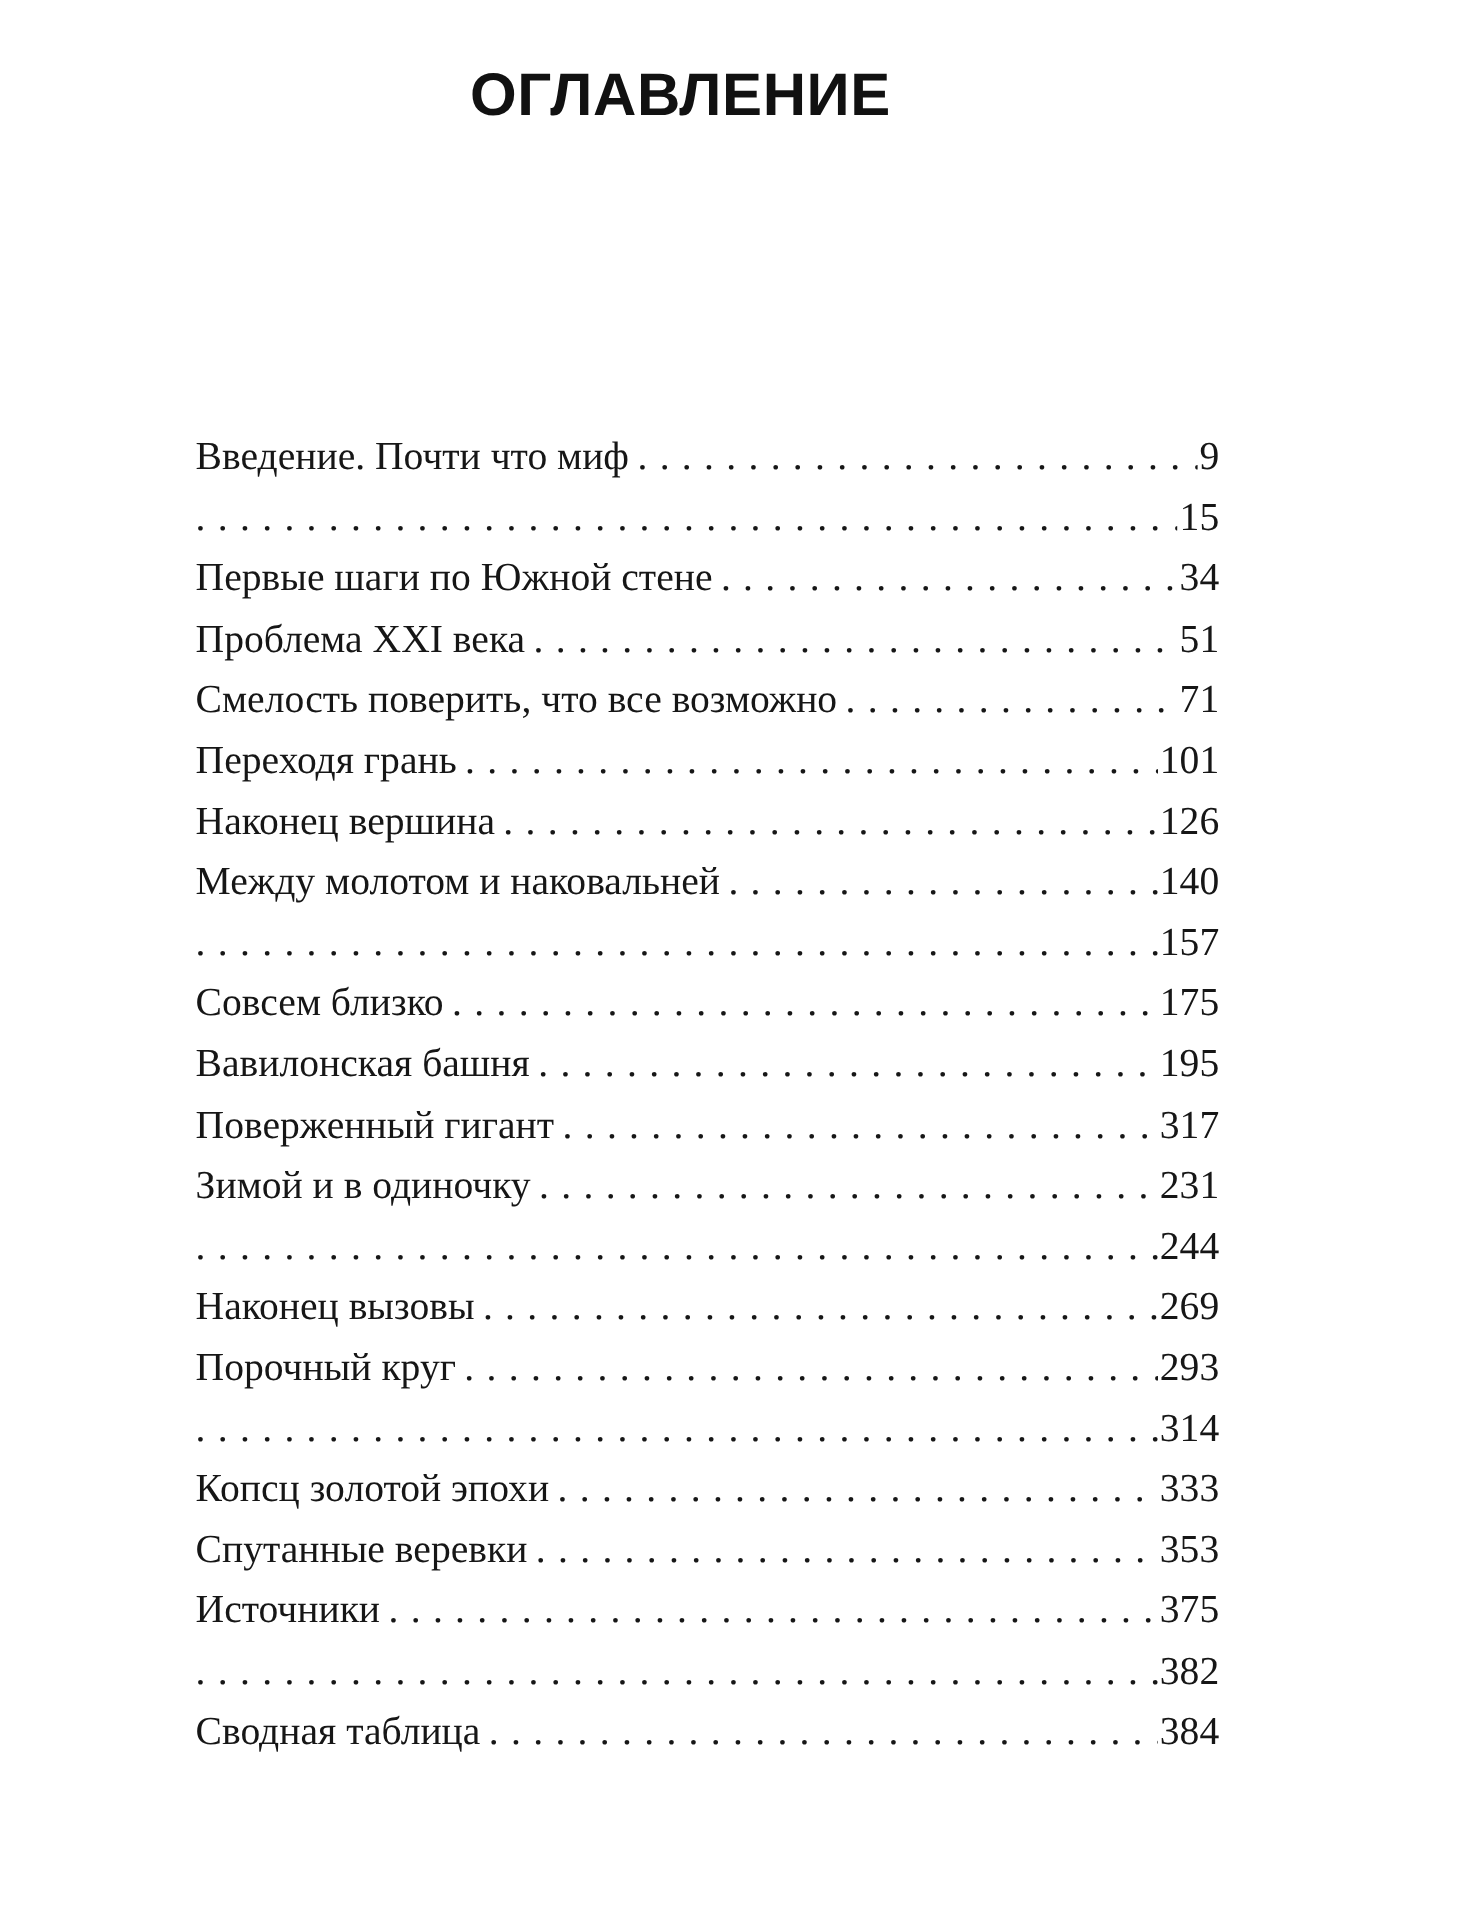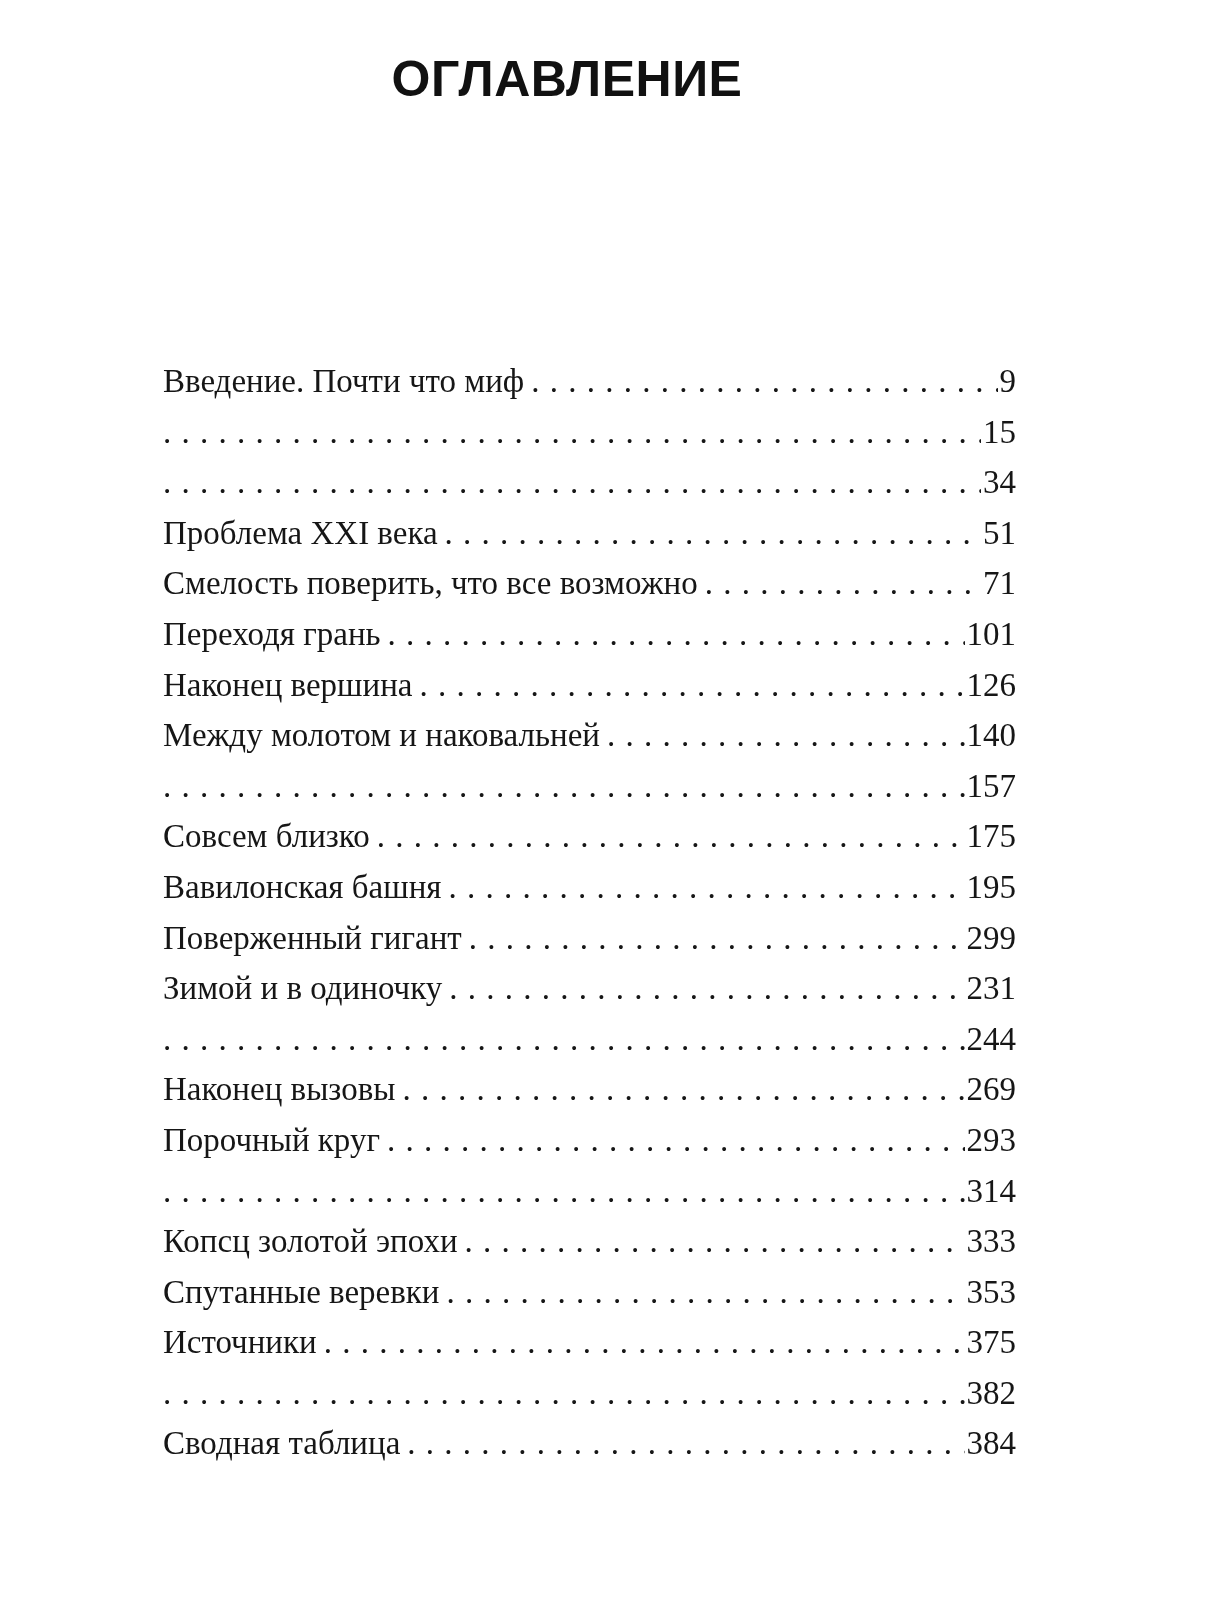--- a/index.html
+++ b/index.html
@@ -79,20 +79,21 @@
     <span class="leader">.&nbsp;.&nbsp;.&nbsp;.&nbsp;.&nbsp;.&nbsp;.&nbsp;.&nbsp;.&nbsp;.&nbsp;.&nbsp;.&nbsp;.&nbsp;.&nbsp;.&nbsp;.&nbsp;.&nbsp;.&nbsp;.&nbsp;.&nbsp;.&nbsp;.&nbsp;.&nbsp;.&nbsp;.&nbsp;.&nbsp;.&nbsp;.&nbsp;.&nbsp;.&nbsp;.&nbsp;.&nbsp;.&nbsp;.&nbsp;.&nbsp;.&nbsp;.&nbsp;.&nbsp;.&nbsp;.&nbsp;.&nbsp;.&nbsp;.&nbsp;.&nbsp;.&nbsp;.&nbsp;.&nbsp;.&nbsp;.&nbsp;.&nbsp;.&nbsp;.&nbsp;.&nbsp;.&nbsp;.&nbsp;.&nbsp;.&nbsp;.&nbsp;.&nbsp;.&nbsp;.&nbsp;.&nbsp;.&nbsp;.&nbsp;.&nbsp;.&nbsp;.&nbsp;.&nbsp;.&nbsp;.&nbsp;.&nbsp;.&nbsp;.&nbsp;.&nbsp;.&nbsp;.&nbsp;.&nbsp;.&nbsp;.&nbsp;.&nbsp;</span>
     <span class="pagenum">9</span>
   </div>
 
   <div class="toc-row">
     <span class="leader">.&nbsp;.&nbsp;.&nbsp;.&nbsp;.&nbsp;.&nbsp;.&nbsp;.&nbsp;.&nbsp;.&nbsp;.&nbsp;.&nbsp;.&nbsp;.&nbsp;.&nbsp;.&nbsp;.&nbsp;.&nbsp;.&nbsp;.&nbsp;.&nbsp;.&nbsp;.&nbsp;.&nbsp;.&nbsp;.&nbsp;.&nbsp;.&nbsp;.&nbsp;.&nbsp;.&nbsp;.&nbsp;.&nbsp;.&nbsp;.&nbsp;.&nbsp;.&nbsp;.&nbsp;.&nbsp;.&nbsp;.&nbsp;.&nbsp;.&nbsp;.&nbsp;.&nbsp;.&nbsp;.&nbsp;.&nbsp;.&nbsp;.&nbsp;.&nbsp;.&nbsp;.&nbsp;.&nbsp;.&nbsp;.&nbsp;.&nbsp;.&nbsp;.&nbsp;.&nbsp;.&nbsp;.&nbsp;.&nbsp;.&nbsp;.&nbsp;.&nbsp;.&nbsp;.&nbsp;.&nbsp;.&nbsp;.&nbsp;.&nbsp;.&nbsp;.&nbsp;.&nbsp;.&nbsp;.&nbsp;.&nbsp;.&nbsp;.&nbsp;</span>
     <span class="pagenum">15</span>
   </div>
 
   <div class="toc-row">
+    <span class="entry-title">Первые шаги по Южной стене</span>
     <span class="leader">.&nbsp;.&nbsp;.&nbsp;.&nbsp;.&nbsp;.&nbsp;.&nbsp;.&nbsp;.&nbsp;.&nbsp;.&nbsp;.&nbsp;.&nbsp;.&nbsp;.&nbsp;.&nbsp;.&nbsp;.&nbsp;.&nbsp;.&nbsp;.&nbsp;.&nbsp;.&nbsp;.&nbsp;.&nbsp;.&nbsp;.&nbsp;.&nbsp;.&nbsp;.&nbsp;.&nbsp;.&nbsp;.&nbsp;.&nbsp;.&nbsp;.&nbsp;.&nbsp;.&nbsp;.&nbsp;.&nbsp;.&nbsp;.&nbsp;.&nbsp;.&nbsp;.&nbsp;.&nbsp;.&nbsp;.&nbsp;.&nbsp;.&nbsp;.&nbsp;.&nbsp;.&nbsp;.&nbsp;.&nbsp;.&nbsp;.&nbsp;.&nbsp;.&nbsp;.&nbsp;.&nbsp;.&nbsp;.&nbsp;.&nbsp;.&nbsp;.&nbsp;.&nbsp;.&nbsp;.&nbsp;.&nbsp;.&nbsp;.&nbsp;.&nbsp;.&nbsp;.&nbsp;.&nbsp;.&nbsp;.&nbsp;.&nbsp;.&nbsp;</span>
     <span class="pagenum">34</span>
   </div>
 
   <div class="toc-row">
     <span class="entry-title">Проблема XXI века</span>
     <span class="leader">.&nbsp;.&nbsp;.&nbsp;.&nbsp;.&nbsp;.&nbsp;.&nbsp;.&nbsp;.&nbsp;.&nbsp;.&nbsp;.&nbsp;.&nbsp;.&nbsp;.&nbsp;.&nbsp;.&nbsp;.&nbsp;.&nbsp;.&nbsp;.&nbsp;.&nbsp;.&nbsp;.&nbsp;.&nbsp;.&nbsp;.&nbsp;.&nbsp;.&nbsp;.&nbsp;.&nbsp;.&nbsp;.&nbsp;.&nbsp;.&nbsp;.&nbsp;.&nbsp;.&nbsp;.&nbsp;.&nbsp;.&nbsp;.&nbsp;.&nbsp;.&nbsp;.&nbsp;.&nbsp;.&nbsp;.&nbsp;.&nbsp;.&nbsp;.&nbsp;.&nbsp;.&nbsp;.&nbsp;.&nbsp;.&nbsp;.&nbsp;.&nbsp;.&nbsp;.&nbsp;.&nbsp;.&nbsp;.&nbsp;.&nbsp;.&nbsp;.&nbsp;.&nbsp;.&nbsp;.&nbsp;.&nbsp;.&nbsp;.&nbsp;.&nbsp;.&nbsp;.&nbsp;.&nbsp;.&nbsp;.&nbsp;.&nbsp;.&nbsp;</span>
     <span class="pagenum">51</span>
   </div>
 
@@ -133,21 +134,21 @@
 
   <div class="toc-row">
     <span class="entry-title">Вавилонская башня</span>
     <span class="leader">.&nbsp;.&nbsp;.&nbsp;.&nbsp;.&nbsp;.&nbsp;.&nbsp;.&nbsp;.&nbsp;.&nbsp;.&nbsp;.&nbsp;.&nbsp;.&nbsp;.&nbsp;.&nbsp;.&nbsp;.&nbsp;.&nbsp;.&nbsp;.&nbsp;.&nbsp;.&nbsp;.&nbsp;.&nbsp;.&nbsp;.&nbsp;.&nbsp;.&nbsp;.&nbsp;.&nbsp;.&nbsp;.&nbsp;.&nbsp;.&nbsp;.&nbsp;.&nbsp;.&nbsp;.&nbsp;.&nbsp;.&nbsp;.&nbsp;.&nbsp;.&nbsp;.&nbsp;.&nbsp;.&nbsp;.&nbsp;.&nbsp;.&nbsp;.&nbsp;.&nbsp;.&nbsp;.&nbsp;.&nbsp;.&nbsp;.&nbsp;.&nbsp;.&nbsp;.&nbsp;.&nbsp;.&nbsp;.&nbsp;.&nbsp;.&nbsp;.&nbsp;.&nbsp;.&nbsp;.&nbsp;.&nbsp;.&nbsp;.&nbsp;.&nbsp;.&nbsp;.&nbsp;.&nbsp;.&nbsp;.&nbsp;.&nbsp;.&nbsp;</span>
     <span class="pagenum">195</span>
   </div>
 
   <div class="toc-row">
     <span class="entry-title">Поверженный гигант</span>
     <span class="leader">.&nbsp;.&nbsp;.&nbsp;.&nbsp;.&nbsp;.&nbsp;.&nbsp;.&nbsp;.&nbsp;.&nbsp;.&nbsp;.&nbsp;.&nbsp;.&nbsp;.&nbsp;.&nbsp;.&nbsp;.&nbsp;.&nbsp;.&nbsp;.&nbsp;.&nbsp;.&nbsp;.&nbsp;.&nbsp;.&nbsp;.&nbsp;.&nbsp;.&nbsp;.&nbsp;.&nbsp;.&nbsp;.&nbsp;.&nbsp;.&nbsp;.&nbsp;.&nbsp;.&nbsp;.&nbsp;.&nbsp;.&nbsp;.&nbsp;.&nbsp;.&nbsp;.&nbsp;.&nbsp;.&nbsp;.&nbsp;.&nbsp;.&nbsp;.&nbsp;.&nbsp;.&nbsp;.&nbsp;.&nbsp;.&nbsp;.&nbsp;.&nbsp;.&nbsp;.&nbsp;.&nbsp;.&nbsp;.&nbsp;.&nbsp;.&nbsp;.&nbsp;.&nbsp;.&nbsp;.&nbsp;.&nbsp;.&nbsp;.&nbsp;.&nbsp;.&nbsp;.&nbsp;.&nbsp;.&nbsp;.&nbsp;.&nbsp;.&nbsp;</span>
-    <span class="pagenum">299</span>
+    <span class="pagenum">317</span>
   </div>
 
   <div class="toc-row">
     <span class="entry-title">Зимой и в одиночку</span>
     <span class="leader">.&nbsp;.&nbsp;.&nbsp;.&nbsp;.&nbsp;.&nbsp;.&nbsp;.&nbsp;.&nbsp;.&nbsp;.&nbsp;.&nbsp;.&nbsp;.&nbsp;.&nbsp;.&nbsp;.&nbsp;.&nbsp;.&nbsp;.&nbsp;.&nbsp;.&nbsp;.&nbsp;.&nbsp;.&nbsp;.&nbsp;.&nbsp;.&nbsp;.&nbsp;.&nbsp;.&nbsp;.&nbsp;.&nbsp;.&nbsp;.&nbsp;.&nbsp;.&nbsp;.&nbsp;.&nbsp;.&nbsp;.&nbsp;.&nbsp;.&nbsp;.&nbsp;.&nbsp;.&nbsp;.&nbsp;.&nbsp;.&nbsp;.&nbsp;.&nbsp;.&nbsp;.&nbsp;.&nbsp;.&nbsp;.&nbsp;.&nbsp;.&nbsp;.&nbsp;.&nbsp;.&nbsp;.&nbsp;.&nbsp;.&nbsp;.&nbsp;.&nbsp;.&nbsp;.&nbsp;.&nbsp;.&nbsp;.&nbsp;.&nbsp;.&nbsp;.&nbsp;.&nbsp;.&nbsp;.&nbsp;.&nbsp;.&nbsp;.&nbsp;</span>
     <span class="pagenum">231</span>
   </div>
 
   <div class="toc-row">
     <span class="leader">.&nbsp;.&nbsp;.&nbsp;.&nbsp;.&nbsp;.&nbsp;.&nbsp;.&nbsp;.&nbsp;.&nbsp;.&nbsp;.&nbsp;.&nbsp;.&nbsp;.&nbsp;.&nbsp;.&nbsp;.&nbsp;.&nbsp;.&nbsp;.&nbsp;.&nbsp;.&nbsp;.&nbsp;.&nbsp;.&nbsp;.&nbsp;.&nbsp;.&nbsp;.&nbsp;.&nbsp;.&nbsp;.&nbsp;.&nbsp;.&nbsp;.&nbsp;.&nbsp;.&nbsp;.&nbsp;.&nbsp;.&nbsp;.&nbsp;.&nbsp;.&nbsp;.&nbsp;.&nbsp;.&nbsp;.&nbsp;.&nbsp;.&nbsp;.&nbsp;.&nbsp;.&nbsp;.&nbsp;.&nbsp;.&nbsp;.&nbsp;.&nbsp;.&nbsp;.&nbsp;.&nbsp;.&nbsp;.&nbsp;.&nbsp;.&nbsp;.&nbsp;.&nbsp;.&nbsp;.&nbsp;.&nbsp;.&nbsp;.&nbsp;.&nbsp;.&nbsp;.&nbsp;.&nbsp;.&nbsp;.&nbsp;.&nbsp;.&nbsp;</span>

